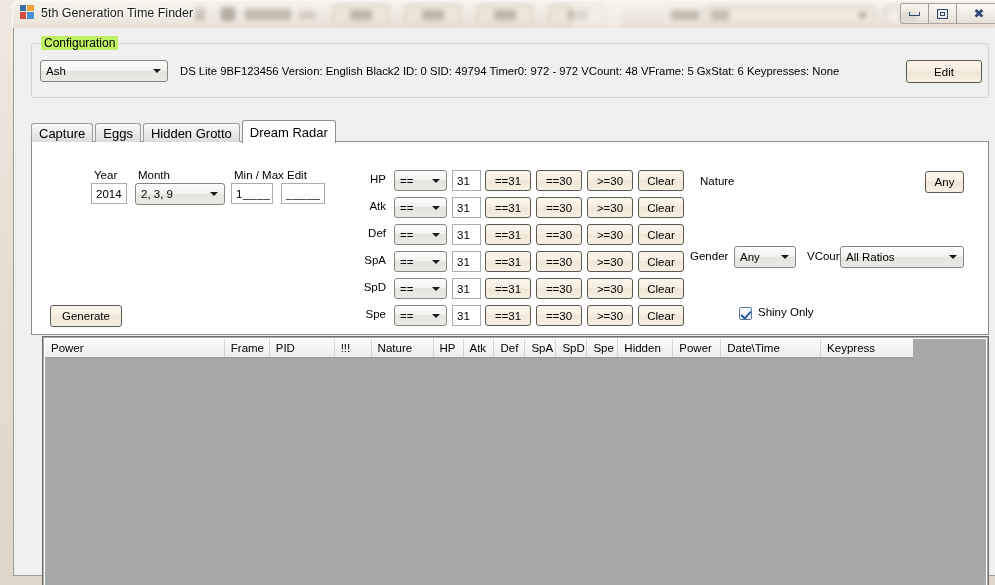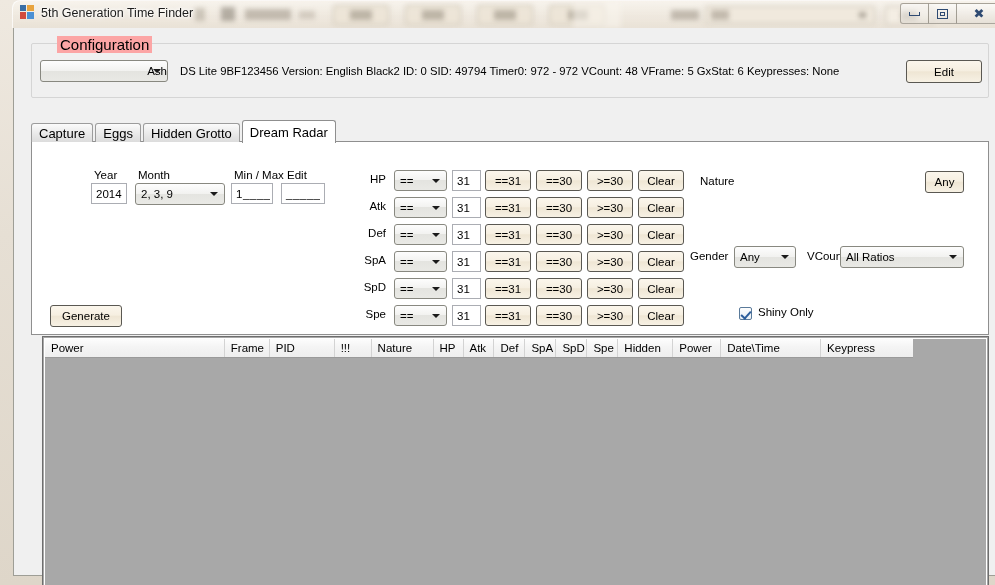--- a/index.html
+++ b/index.html
@@ -101,23 +101,23 @@
   }
 
   
   #config-group {
     position: absolute; left: 17px; top: 15px;
     width: 958px; height: 55px;
     border: 1px solid #d5d5d5;
     border-radius: 2px;
   }
   #config-legend {
-    position: absolute; left: 25px; top: -8px;
-    background: #fca5a5; padding: 0 3px;
-    font-size: 15px; color: #000;
+    position: absolute; left: 9px; top: -8px;
+    background: #bef264; padding: 0 3px;
+    font-size: 12px; color: #000;
   }
 
   
   .combo {
     position: absolute;
     border: 1px solid #888880;
     border-radius: 3px;
     background: linear-gradient(180deg, #fdfdfd 0%, #f2f2f0 48%, #e4e4e0 50%, #e9e9e5 100%);
     font-size: 11.5px; color: #000;
     display: flex; align-items: center;
@@ -316,21 +316,21 @@
         <span class="glyph-close">✖</span>
       </div>
     </div>
   </div>
 
   <div id="client">
 
     <div id="config-group">
       <span id="config-legend">Configuration</span>
 
-      <div class="combo" style="left:8px; top:16px; width:128px; height:22px;justify-content:flex-end;">
+      <div class="combo" style="left:8px; top:16px; width:128px; height:22px;">
         <span>Ash</span>
         <span class="arrow"></span>
       </div>
 
       <span class="lbl" style="left:148px; top:21px; font-size:11.3px;">DS Lite 9BF123456 Version: English Black2 ID: 0 SID: 49794 Timer0: 972 - 972 VCount: 48 VFrame: 5 GxStat: 6 Keypresses: None</span>
 
       <div class="btn" style="left:874px; top:16px; width:76px; height:23px;">
         <span>Edit</span>
       </div>
     </div>

